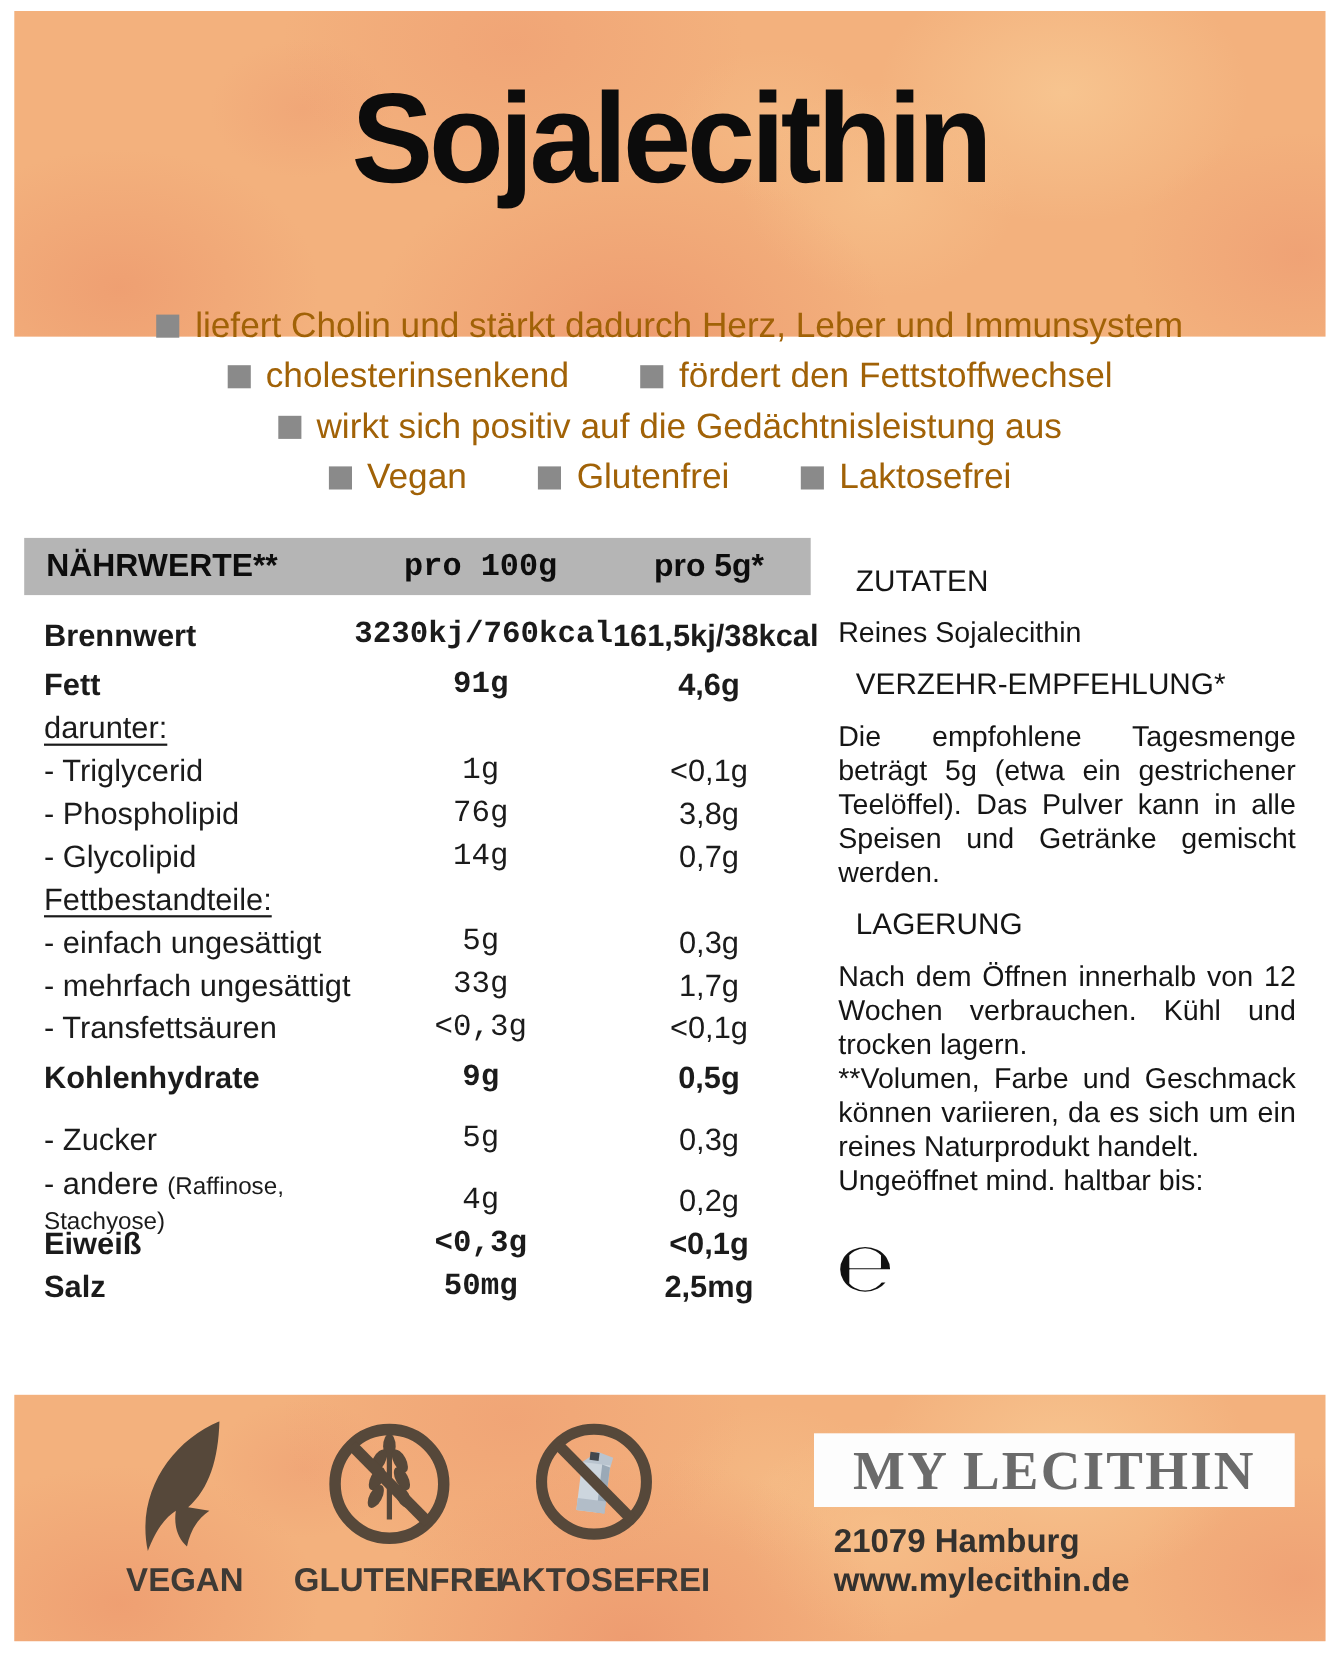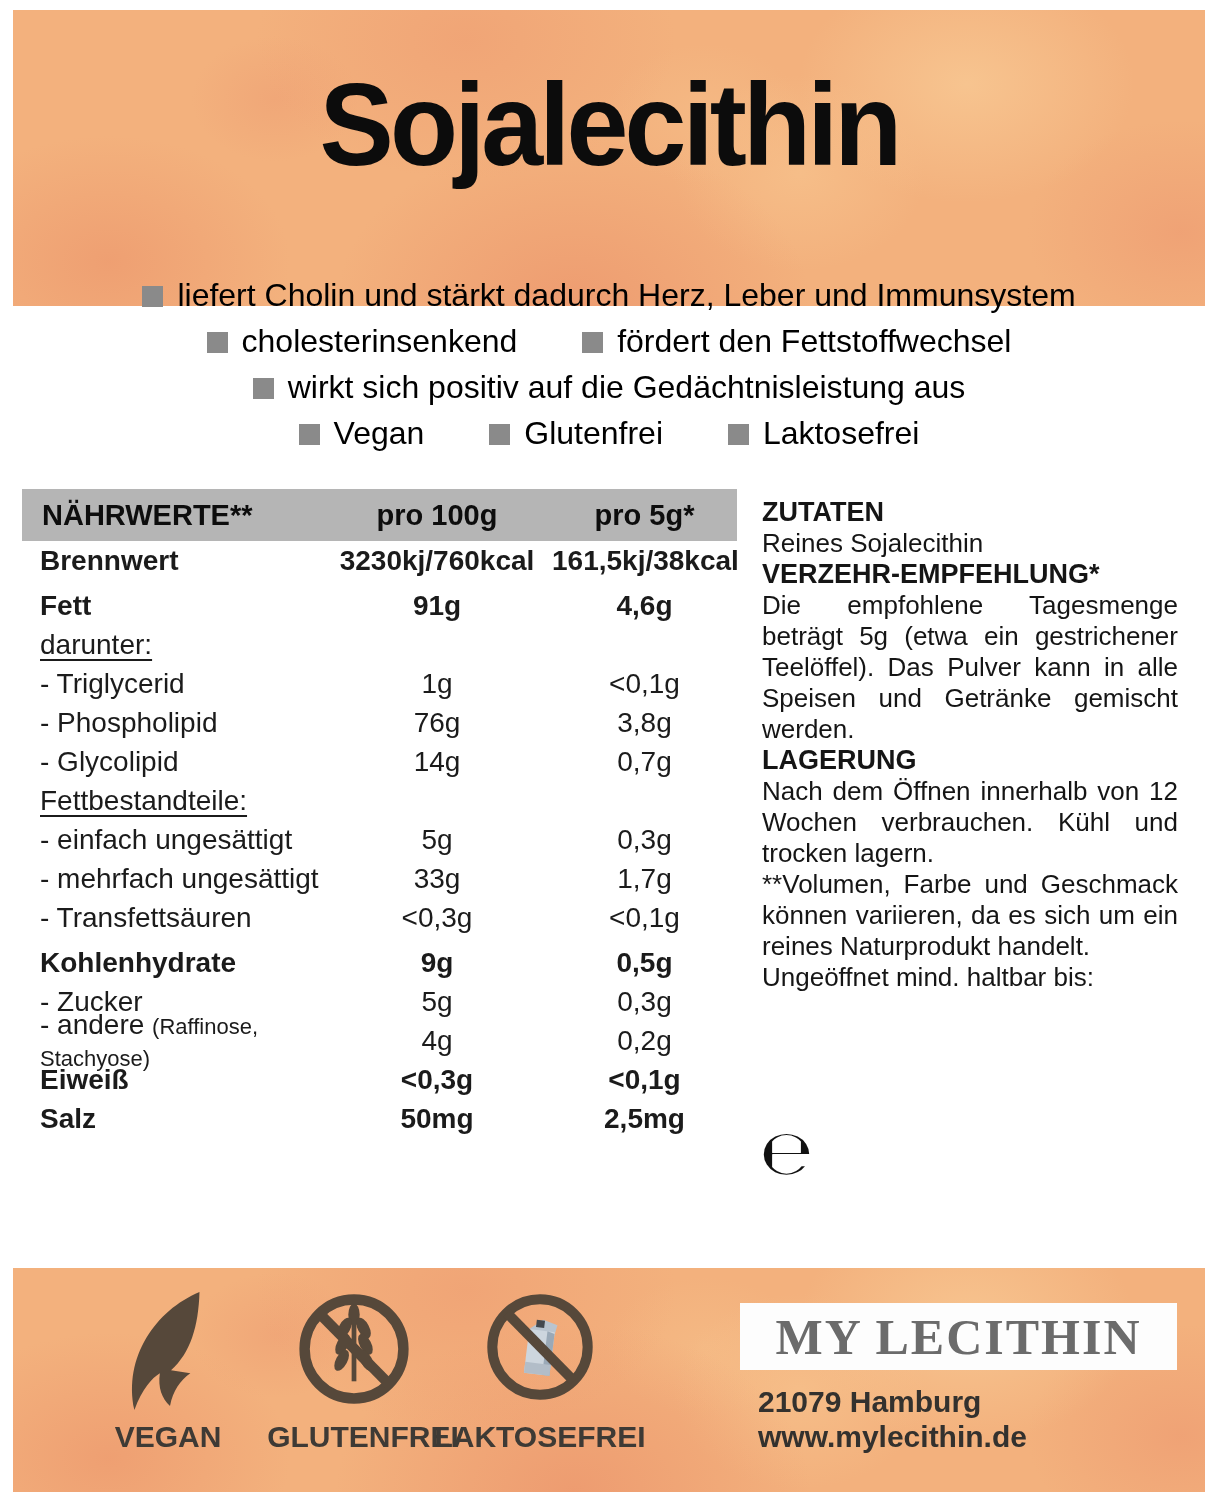--- a/index.html
+++ b/index.html
@@ -20,46 +20,46 @@
       radial-gradient(ellipse 140px 100px at 58% 35%, rgba(246,192,138,.5), transparent 70%);
   }
   .top-banner{position:absolute;left:13px;top:10px;width:1192px;height:296px;}
   .page-title{position:absolute;left:0;top:0;width:100%;height:230px;
     display:flex;align-items:center;justify-content:center;
     font-size:116px;font-weight:700;letter-spacing:-4px;color:#0c0c0c;
     transform:scaleX(.96);}
 
   
   .bullets{position:absolute;left:0;top:272px;width:1218px;text-align:center;
-    font-size:32px;color:#000000;}
+    font-size:32px;color:#a16207;}
   .bullet-line{height:46px;line-height:46px;white-space:nowrap;}
   .sq{display:inline-block;width:21px;height:21px;background:#8a8a8a;
       margin-right:14px;vertical-align:-1px;}
   .seg{display:inline-block;}
   .seg + .seg{margin-left:56px;}
 
   
   .nutrition{position:absolute;left:22px;top:489px;width:715px;font-size:28px;}
   .nut-header{height:52px;background:#b5b5b5;display:flex;align-items:center;
     font-weight:700;font-size:29px;color:#0d0d0d;}
   .c1{flex:0 0 300px;padding-left:20px;box-sizing:border-box;text-align:left;}
-  .c2{flex:0 0 230px;text-align:center;}
+  .c2{flex:0 0 230px;text-align:center;font-family:Liberation Mono, monospace;}
   .c3{flex:1 1 auto;text-align:center;}
   .nut-row{display:flex;align-items:center;height:39px;}
   .nut-row.mt{margin-top:6px;}
-  .nut-row.mt-sm{margin-top:0;}
+  .nut-row.mt-sm{margin-top:17px;}
   .nut-row .c1{padding-left:18px;}
   .b{font-weight:700;}
   .u .c1{text-decoration:underline;text-underline-offset:5px;}
   .note{font-size:22px;}
 
   
   .info{position:absolute;left:762px;top:497px;width:416px;font-size:26px;
     line-height:31px;color:#151515;}
-  .info h3{margin:0;font-size:27px;line-height:31px;font-weight:700;text-align:left;}
+  .info h3{margin:16px;font-size:27px;line-height:31px;font-weight:400;text-align:left;}
   .info p{margin:0;text-align:justify;}
   .info .single{text-align:left;}
   .gap{margin-top:21px;}
   .gap-lg{margin-top:23px;}
   .estimated{position:absolute;left:-2px;top:625px;font-size:62px;line-height:62px;
     font-family:"DejaVu Sans","DejaVu Serif",serif;color:#111;}
 
   
   .bottom-banner{position:absolute;left:13px;top:1268px;width:1192px;height:224px;}
   .badge-icon{position:absolute;top:24px;}

